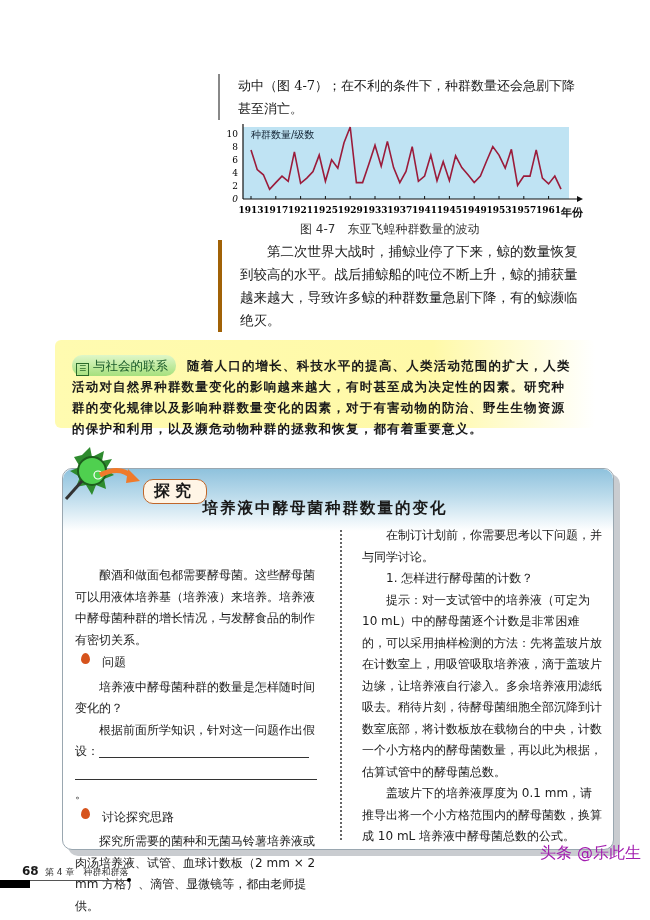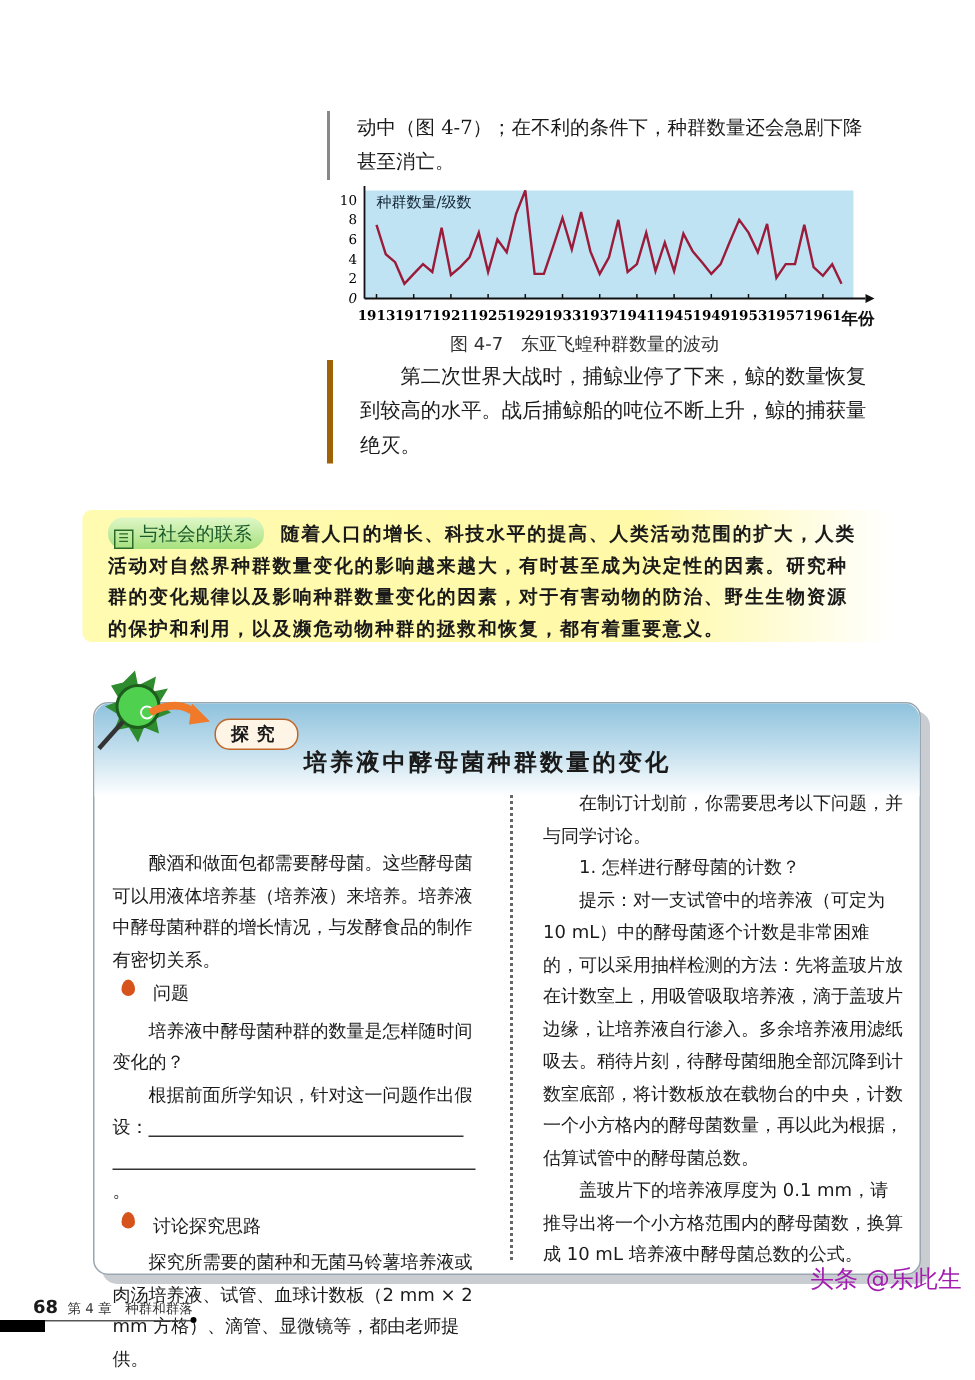--- a/index.html
+++ b/index.html
@@ -26,39 +26,40 @@
     border-radius: 6px;
   }
   .society-text {
     left: 72px; top: 345px; width: 500px; font-size: 12.5px; line-height: 21px; font-weight: bold;
     letter-spacing: 1.2px; font-family: "DejaVu Serif", serif;
   }
   .society-tag {
     display: inline-block; background: linear-gradient(180deg,#dff7c8,#a6e07d); border-radius: 10px;
     padding: 0 8px 0 4px; font-weight: normal; color: #1a5a2a; font-family: "DejaVu Sans", sans-serif;
     letter-spacing: 0;
+    margin-top: 10px;
   }
   .tag-icon {
     display: inline-block; width: 11px; height: 11px; border: 1px solid #2a6a2a; margin-right: 4px;
     vertical-align: -1px; position: relative; font-size: 8px; line-height: 10px; text-align: center; color:#2a6a2a;
   }
 
   .explore {
     left: 62px; top: 468px; width: 550px; height: 380px;
     background: #ffffff; border: 1px solid #9aa7b0; border-radius: 10px;
     box-shadow: 6px 6px 0 #c9ccd0;
   }
   .explore-head {
     left: 63px; top: 469px; width: 550px; height: 62px;
     background: linear-gradient(180deg, #8fc2dd 0%, #bddcec 45%, #ffffff 100%);
     border-radius: 10px 10px 0 0;
   }
   .explore-badge {
     left: 143px; top: 479px; padding: 1px 10px; border: 1.5px solid #c0662a; border-radius: 10px;
-    background: #fff5e6; font-size: 12px; font-weight: bold; letter-spacing: 5px; font-family: "DejaVu Sans", sans-serif;
+    background: #fff5e6; font-size: 16px; font-weight: bold; letter-spacing: 5px; font-family: "DejaVu Sans", sans-serif;
   }
   .explore-title {
     left: 0; width: 650px; top: 498px; text-align: center; font-size: 15.5px; font-weight: bold; letter-spacing: 2px;
   }
   .col-left {
     left: 75px; top: 525px; width: 248px; font-size: 12px; line-height: 21.5px;
     font-family: "DejaVu Sans", sans-serif;
     margin-top: 40px;
   }
   .col-right {
@@ -137,20 +138,21 @@
     <polyline id="series-line" fill="none" stroke="#9b1b3a" stroke-width="1.6" points="26.0,25.9 32.2,45.5 38.4,50.8 44.6,65.2 50.8,58.6 57.0,52.1 63.2,57.3 69.4,27.9 75.6,59.3 81.8,54.1 88.0,47.5 94.2,31.1 100.4,57.3 106.6,35.7 112.8,44.2 119.0,18.7 125.2,3.0 131.4,58.6 137.6,58.6 143.8,40.3 150.0,21.3 156.2,42.3 162.4,17.4 168.6,43.6 174.8,58.6 181.0,47.5 187.2,22.6 193.4,57.3 199.6,52.1 205.8,31.1 212.0,56.7 218.2,37.7 224.4,56.7 230.6,31.8 236.8,43.6 243.0,50.8 249.2,58.6 255.4,52.1 261.6,37.0 267.8,22.6 274.0,31.1 280.2,44.2 286.4,25.3 292.6,61.3 298.8,52.1 305.0,52.1 311.2,25.9 317.4,54.1 323.6,59.9 329.8,52.1 336.0,65.2"></polyline>
     <text x="26" y="14" font-size="10" fill="#123" font-family="DejaVu Sans, sans-serif" id="ylabel">种群数量/级数</text>
     <text x="336" y="92" font-size="11" font-weight="bold" fill="#111" font-family="DejaVu Sans, sans-serif" id="xlabel">年份</text>
   </svg>
 </div>
 <div class="abs chart-caption">图 4-7　东亚飞蝗种群数量的波动</div>
 
 <div class="abs para2">
   <div class="indent">第二次世界大战时，捕鲸业停了下来，鲸的数量恢复</div>
   <div>到较高的水平。战后捕鲸船的吨位不断上升，鲸的捕获量</div>
+  <div>越来越大，导致许多鲸的种群数量急剧下降，有的鲸濒临</div>
   <div>绝灭。</div>
 </div>
 
 <div class="abs society"></div>
 <div class="abs society-text">
   <span class="society-tag"><span class="tag-icon">☰</span><span>与社会的联系</span></span>&nbsp;&nbsp;<span>随着人口的增长、科技水平的提高、人类活动范围的扩大，人类活动对自然界种群数量变化的影响越来越大，有时甚至成为决定性的因素。研究种群的变化规律以及影响种群数量变化的因素，对于有害动物的防治、野生生物资源的保护和利用，以及濒危动物种群的拯救和恢复，都有着重要意义。</span>
 </div>
 
 <div class="abs explore"></div>
 <div class="abs explore-head"></div>

